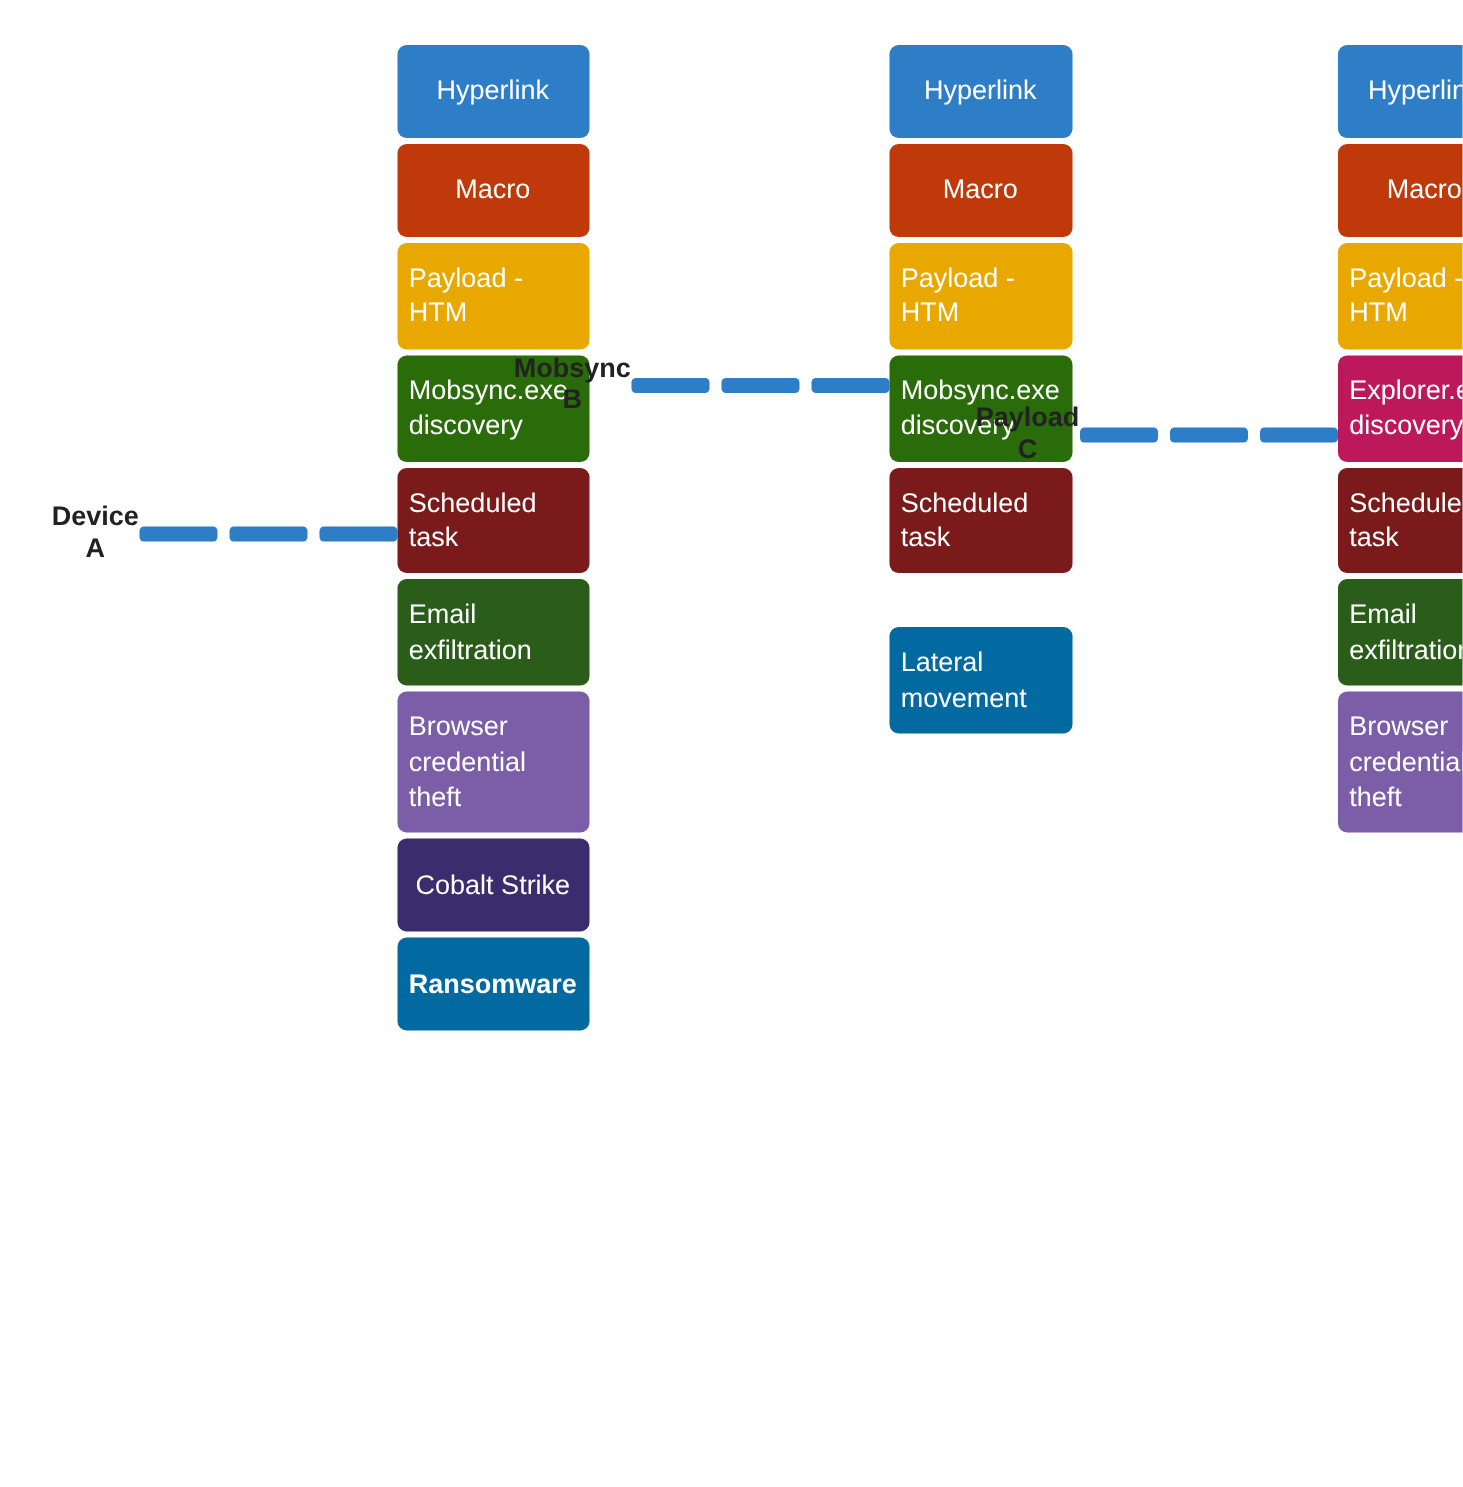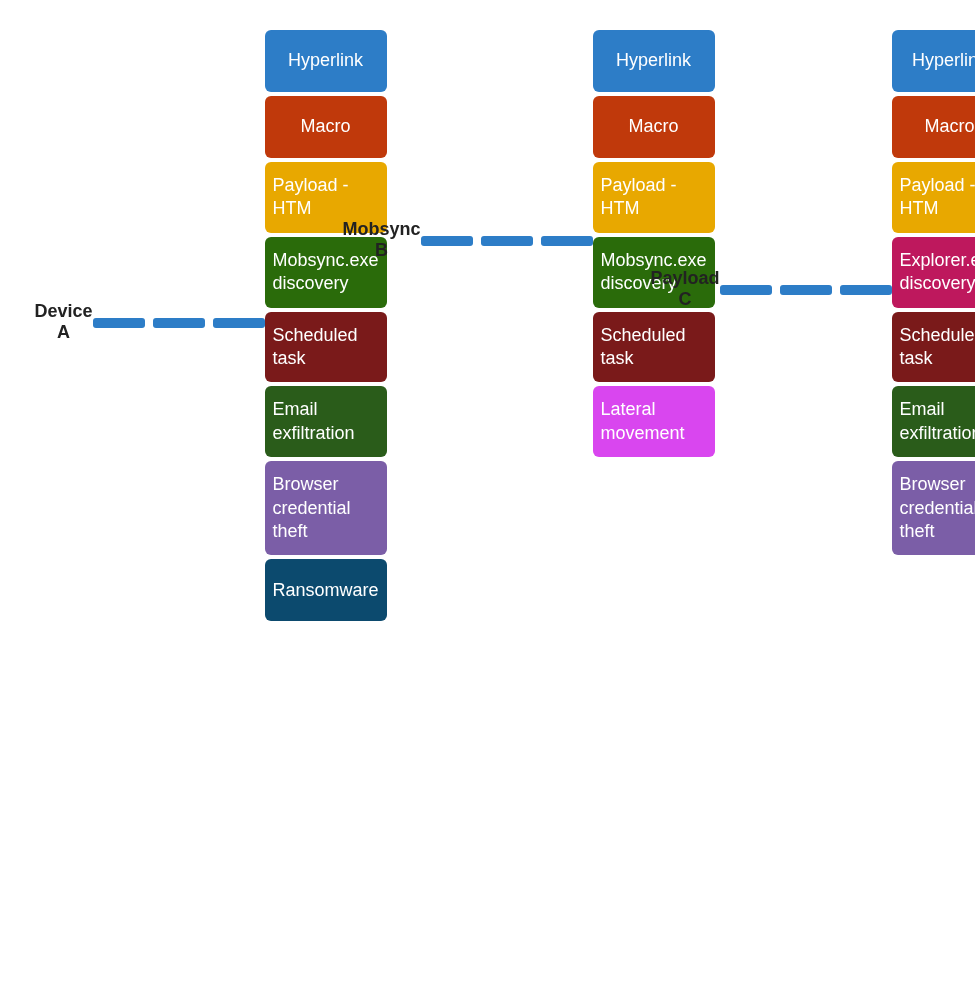--- a/index.html
+++ b/index.html
@@ -79,37 +79,38 @@
         <div class="connector-bar" style="background-color: rgb(45, 125, 199);"></div>
       </div>
       <div class="blocks-list">
         <div class="block" style="background-color: rgb(45, 125, 199);">Hyperlink</div>
         <div class="block" style="background-color: rgb(192, 57, 11);">Macro</div>
         <div class="block" style="background-color: rgb(232, 168, 0);">Payload - HTM</div>
         <div class="block" style="background-color: rgb(42, 107, 10);">Mobsync.exe discovery</div>
         <div class="block" style="background-color: rgb(122, 26, 26);">Scheduled task</div>
         <div class="block" style="background-color: rgb(42, 92, 26);">Email exfiltration</div>
         <div class="block" style="background-color: rgb(123, 94, 167);">Browser credential theft</div>
-        <div class="block" style="background-color: #0c4a6e;">Ransomware</div>
+        <div class="block" style="background-color: rgb(59, 44, 110);">Cobalt Strike</div>
+        <div class="block" style="background-color: #0369a1; font-weight: bold;">Ransomware</div>
       </div>
     </div>
     <div class="device-column">
       <div class="device-title">Mobsync B</div>
       <div class="connector-bar-row">
         <div class="connector-bar" style="background-color: rgb(45, 125, 199);"></div>
         <div class="connector-bar" style="background-color: rgb(45, 125, 199);"></div>
         <div class="connector-bar" style="background-color: rgb(45, 125, 199);"></div>
       </div>
       <div class="blocks-list">
         <div class="block" style="background-color: rgb(45, 125, 199);">Hyperlink</div>
         <div class="block" style="background-color: rgb(192, 57, 11);">Macro</div>
         <div class="block" style="background-color: rgb(232, 168, 0);">Payload - HTM</div>
         <div class="block" style="background-color: rgb(42, 107, 10);">Mobsync.exe discovery</div>
         <div class="block" style="background-color: rgb(122, 26, 26);">Scheduled task</div>
-        <div class="block" style="background-color: #d946ef;">Lateral movement</div>
+        <div class="block" style="background-color: #0369a1; margin-top: 32px;">Lateral movement</div>
       </div>
     </div>
     <div class="device-column">
       <div class="device-title">Payload C</div>
       <div class="connector-bar-row">
         <div class="connector-bar" style="background-color: rgb(45, 125, 199);"></div>
         <div class="connector-bar" style="background-color: rgb(45, 125, 199);"></div>
         <div class="connector-bar" style="background-color: rgb(45, 125, 199);"></div>
       </div>
       <div class="blocks-list">

